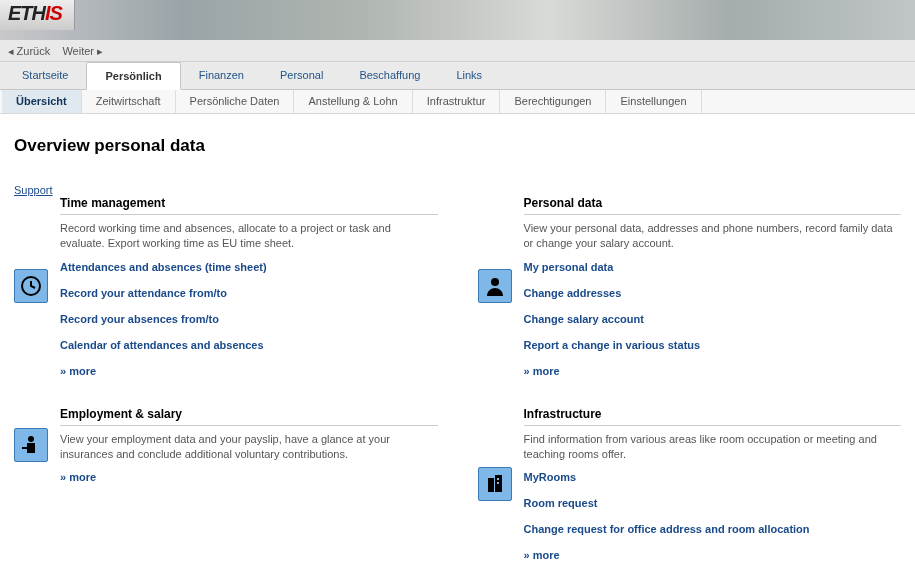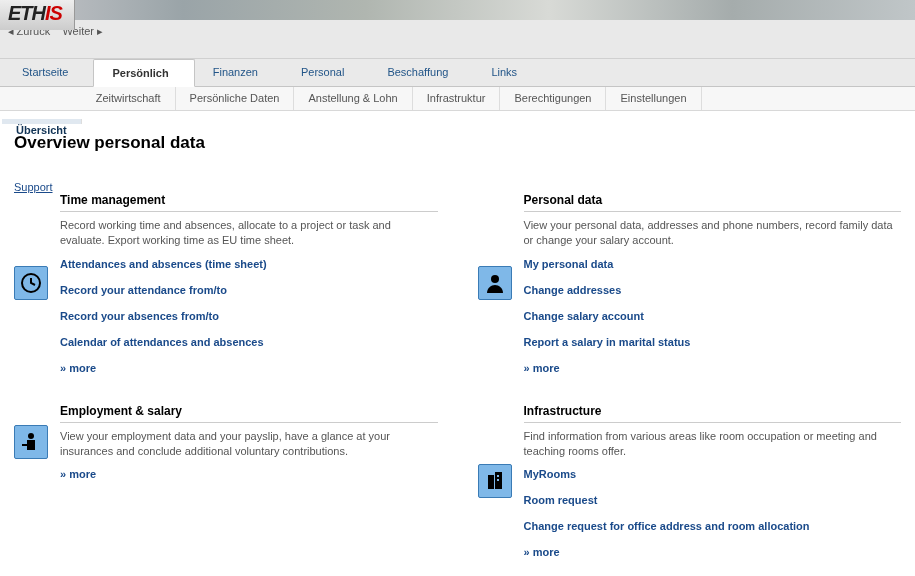--- a/index.html
+++ b/index.html
@@ -1,28 +1,28 @@
 <!DOCTYPE html>
 <html><head>
   <meta charset="utf-8">
   <style>
     * { margin:0; padding:0; box-sizing:border-box; }
     body { font-family: Arial, Helvetica, sans-serif; font-size:11px; color:#333; background:#fff; }
-    .banner { height:20px; background: linear-gradient(90deg,#c8c8cc 0%, #9aa4a8 20%, #b0b6b0 40%, #d8dad6 60%, #a5acac 80%, #c0c6c8 100%); position:relative; }
+    .banner { height:40px; background: linear-gradient(90deg,#c8c8cc 0%, #9aa4a8 20%, #b0b6b0 40%, #d8dad6 60%, #a5acac 80%, #c0c6c8 100%); position:relative; }
     .logo { position:absolute; left:0; top:0; height:30px; padding:2px 12px 0 8px; font-weight:bold; font-size:20px; font-style:italic; letter-spacing:-1px; background:linear-gradient(#eee,#ccc); border-right:1px solid #999;}
     .logo .b { color:#222; }
     .logo .r { color:#c00; }
-    .navhist { height:39px; line-height:22px; background:#e9e9e9; border-bottom:1px solid #d0d0d0; padding:0 8px; color:#555; font-size:11px;}
+    .navhist { height:22px; line-height:22px; background:#e9e9e9; border-bottom:1px solid #d0d0d0; padding:0 8px; color:#555; font-size:11px;}
     .navhist span { cursor:pointer; }
     .maintabs { height:28px; background:#eaeaea; border-bottom:1px solid #c5c5c5; display:flex; padding-left:4px;}
-    .maintabs .tab { padding:7px 25px 0 18px; color:#225588; font-size:11px; cursor:pointer; }
+    .maintabs .tab { padding:7px 18px 0 18px; color:#225588; font-size:11px; cursor:pointer; }
     .maintabs .tab.active { background:#fff; border:1px solid #c5c5c5; border-bottom:1px solid #fff; margin-bottom:-1px; font-weight:bold; color:#333; border-radius:2px 2px 0 0;}
     .subtabs { height:24px; background:#f7f7f7; border-bottom:1px solid #d8d8d8; display:flex; padding-left:2px;}
     .subtabs .stab { padding:5px 14px 0 14px; color:#555; font-size:11px; cursor:pointer; border-right:1px solid #ddd;}
-    .subtabs .stab.active { background:#e0e8f0; font-weight:bold; color:#113355;margin-top:32px;}
+    .subtabs .stab.active { background:#e0e8f0; font-weight:bold; color:#113355;}
     .content { padding:22px 14px 20px 14px; }
     .titlebar { display:flex; justify-content:space-between; align-items:flex-start;flex-direction:column; }
     h1 { font-size:17px; font-weight:bold; color:#000; margin-bottom:28px;}
     .support { color:#1a4a8a; text-decoration:underline; font-size:11px; cursor:pointer;}
     .grid { display:flex; gap:0; }
     .col { flex:1; }
     .col + .col { margin-left:40px;}
     .card { display:flex; margin-bottom:30px;align-items:center;}
     .iconbox { width:34px; height:34px; background:#7fb8e8; border:1px solid #3a7bb5; border-radius:2px; flex-shrink:0; margin-right:12px; display:flex; align-items:center; justify-content:center;}
     .iconbox svg { width:24px; height:24px; }
@@ -114,21 +114,21 @@
               <path d="M4 22c0-5 4-8 8-8s8 3 8 8z" fill="#000"></path>
             </svg>
           </div>
           <div class="cardbody">
             <div class="cardtitle">Personal data</div>
             <div class="carddesc">View your personal data, addresses and phone numbers, record family data or change your salary account.</div>
             <div class="linklist">
               <a>My personal data</a>
               <a>Change addresses</a>
               <a>Change salary account</a>
-              <a>Report a salary in marital status</a>
+              <a>Report a change in various status</a>
             </div>
             <div class="more">» more</div>
           </div>
         </div>
         <div class="card">
           <div class="iconbox">
             <svg viewBox="0 0 24 24">
               <rect x="5" y="6" width="6" height="14" fill="#000"></rect>
               <rect x="12" y="3" width="7" height="17" fill="#000"></rect>
               <rect x="14" y="6" width="2" height="2" fill="#7fb8e8"></rect>

